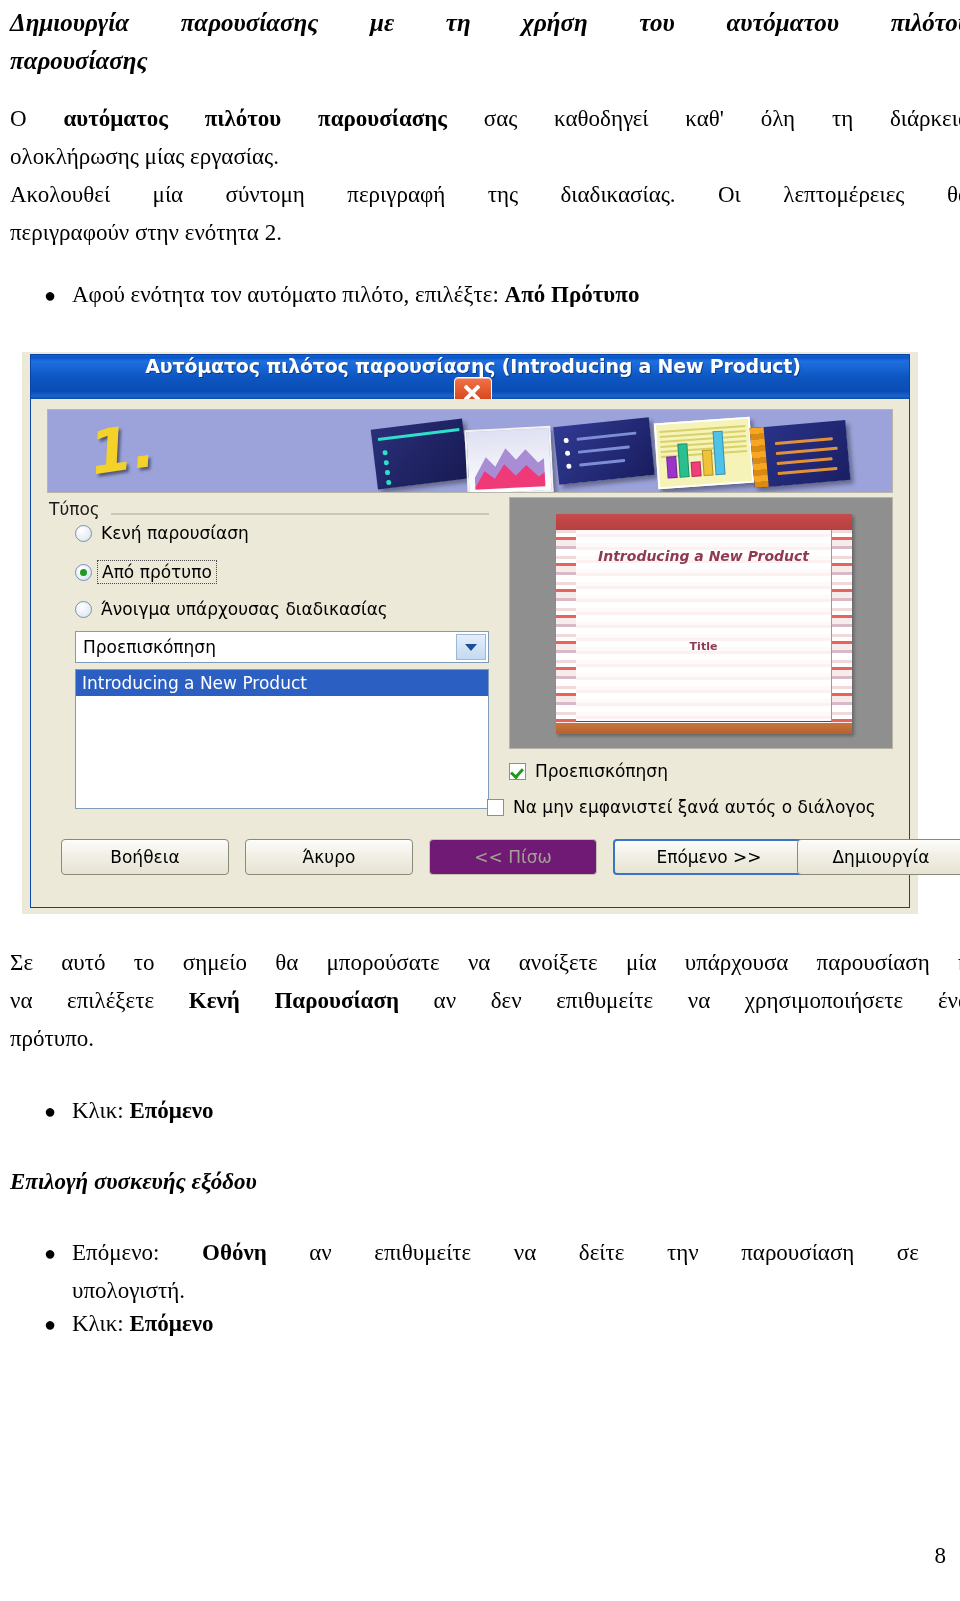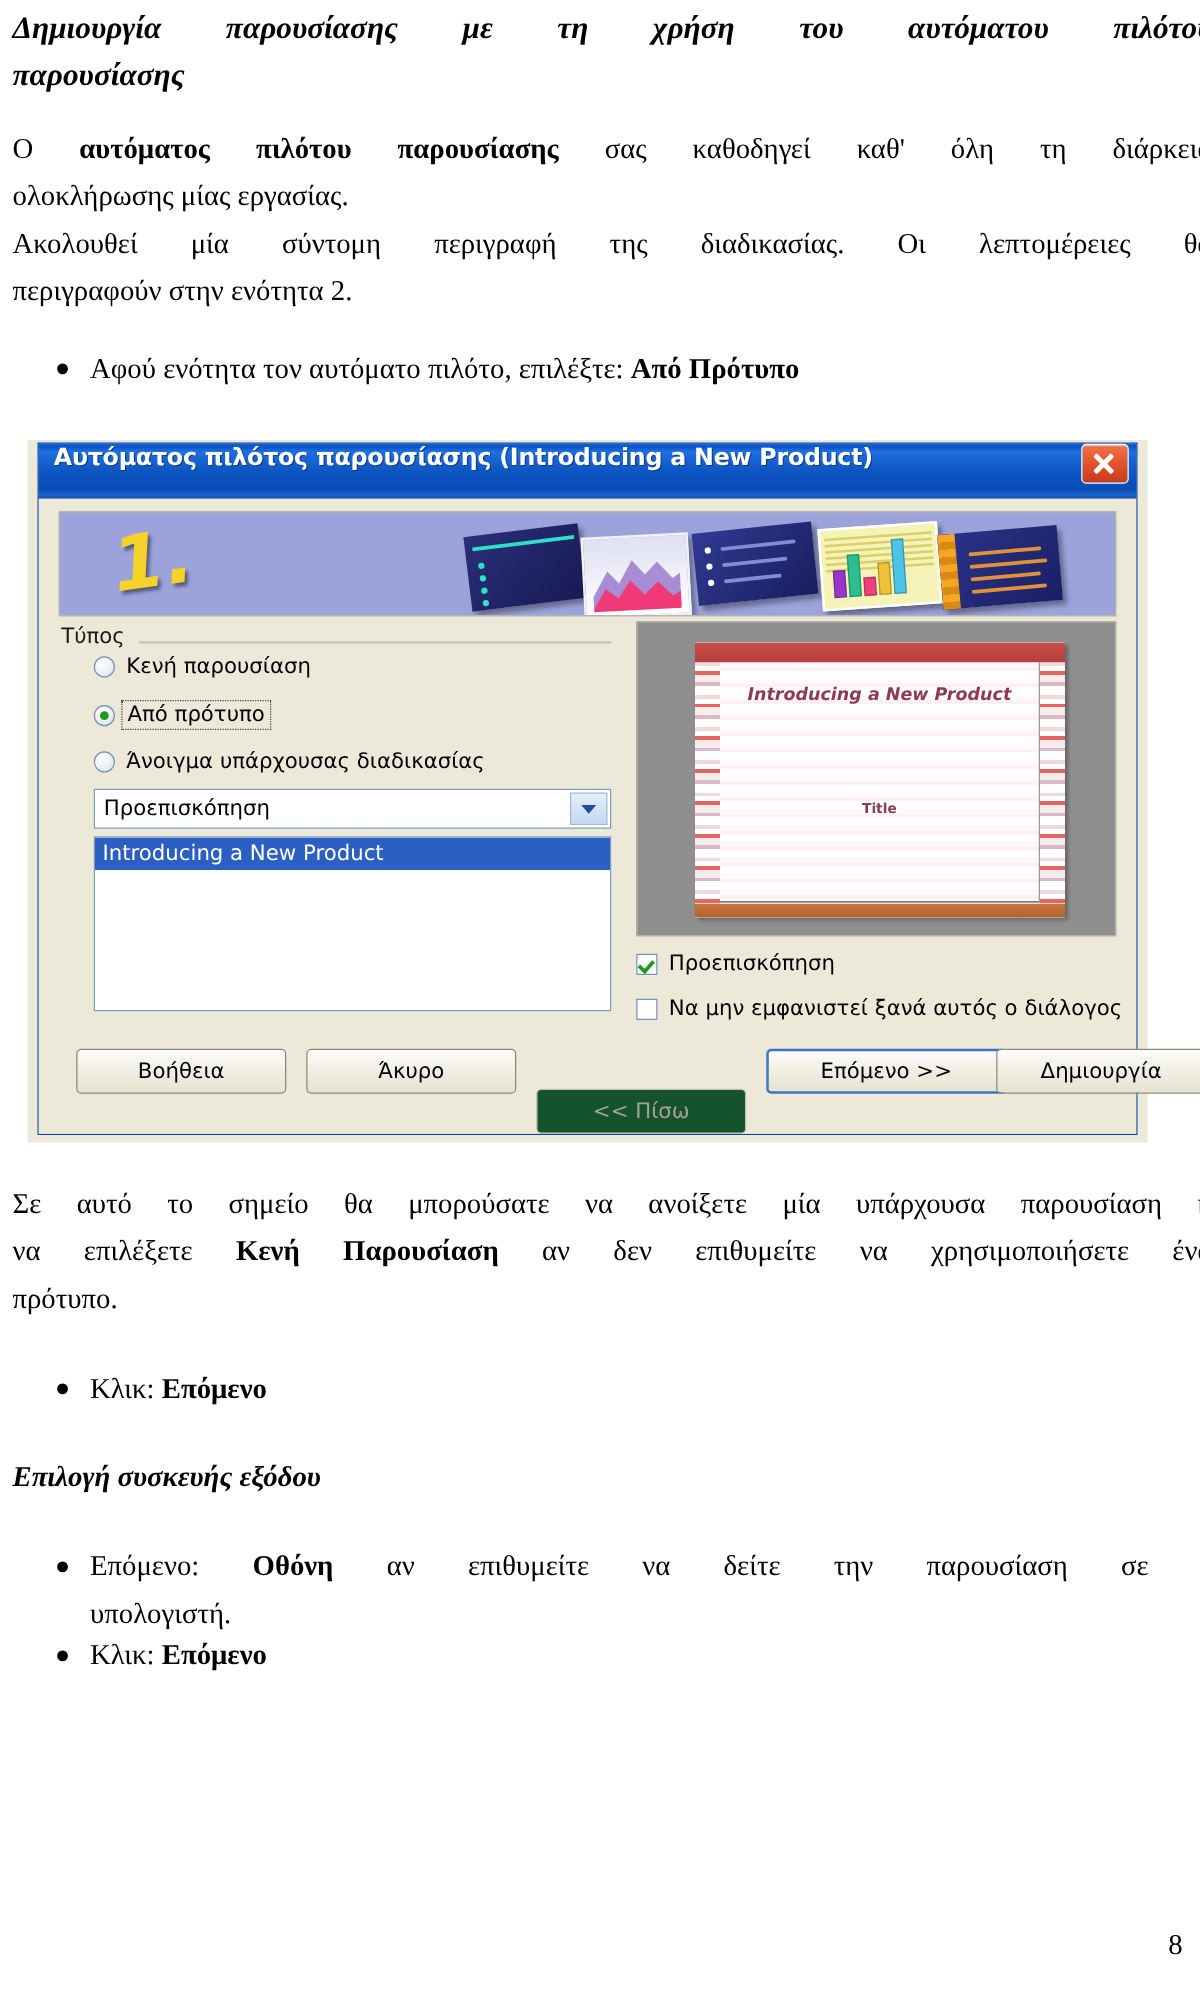--- a/index.html
+++ b/index.html
@@ -107,21 +107,23 @@
   .titlebar {
     position: absolute;
     left: 0; top: 0;
     width: 100%;
     height: 44px;
     background: linear-gradient(to bottom,
         #1063d6 0%, #0a56c8 6%, #1f6fe0 14%,
         #0d56c2 50%, #0b4cb4 82%, #1a62cf 93%, #0c4ea8 100%);
     box-sizing: border-box;
     display: flex;
+    align-items: center;
     padding: 0 6px 0 12px;
+    flex-direction: column;
   }
   .title-text {
     color: #ffffff;
     font-size: 19px;
     font-weight: bold;
     letter-spacing: -0.2px;
     white-space: nowrap;
     flex: 1 1 auto;
     text-shadow: 1px 1px 0 rgba(0,0,0,.35);
   }
@@ -392,21 +394,21 @@
 
   
   .check-row {
     position: absolute;
     display: flex;
     align-items: center;
     font-size: 17px;
     white-space: nowrap;
   }
   .c1 { left: 478px; top: 362px; }
-  .c2 { left: 478px; top: 398px; }
+  .c2 { left: 456px; top: 398px; }
   .checkbox {
     flex: 0 0 auto;
     width: 17px; height: 17px;
     background: #ffffff;
     border: 1px solid #7792b5;
     margin-right: 9px;
     position: relative;
     box-sizing: border-box;
   }
   .checkbox.on::after {
@@ -439,22 +441,21 @@
     font-size: 17px;
     color: #000;
     white-space: nowrap;
   }
   .btn.default {
     border: 2px solid #3a74c4;
   }
   .btn.disabled {
     color: #a3a195;
     border-color: #c4c2b4;
-    background: #14532d;
-    margin-top: 32px;
+    background: #701a75;
   }
   .b-help   { left: 12px;  width: 168px; }
   .b-cancel { left: 196px; width: 168px; }
   .b-back   { left: 380px; width: 168px; }
   .b-next   { left: 564px; width: 192px; }
   .b-create { left: 748px; width: 168px; }
 </style>
 </head>
 <body>
 

